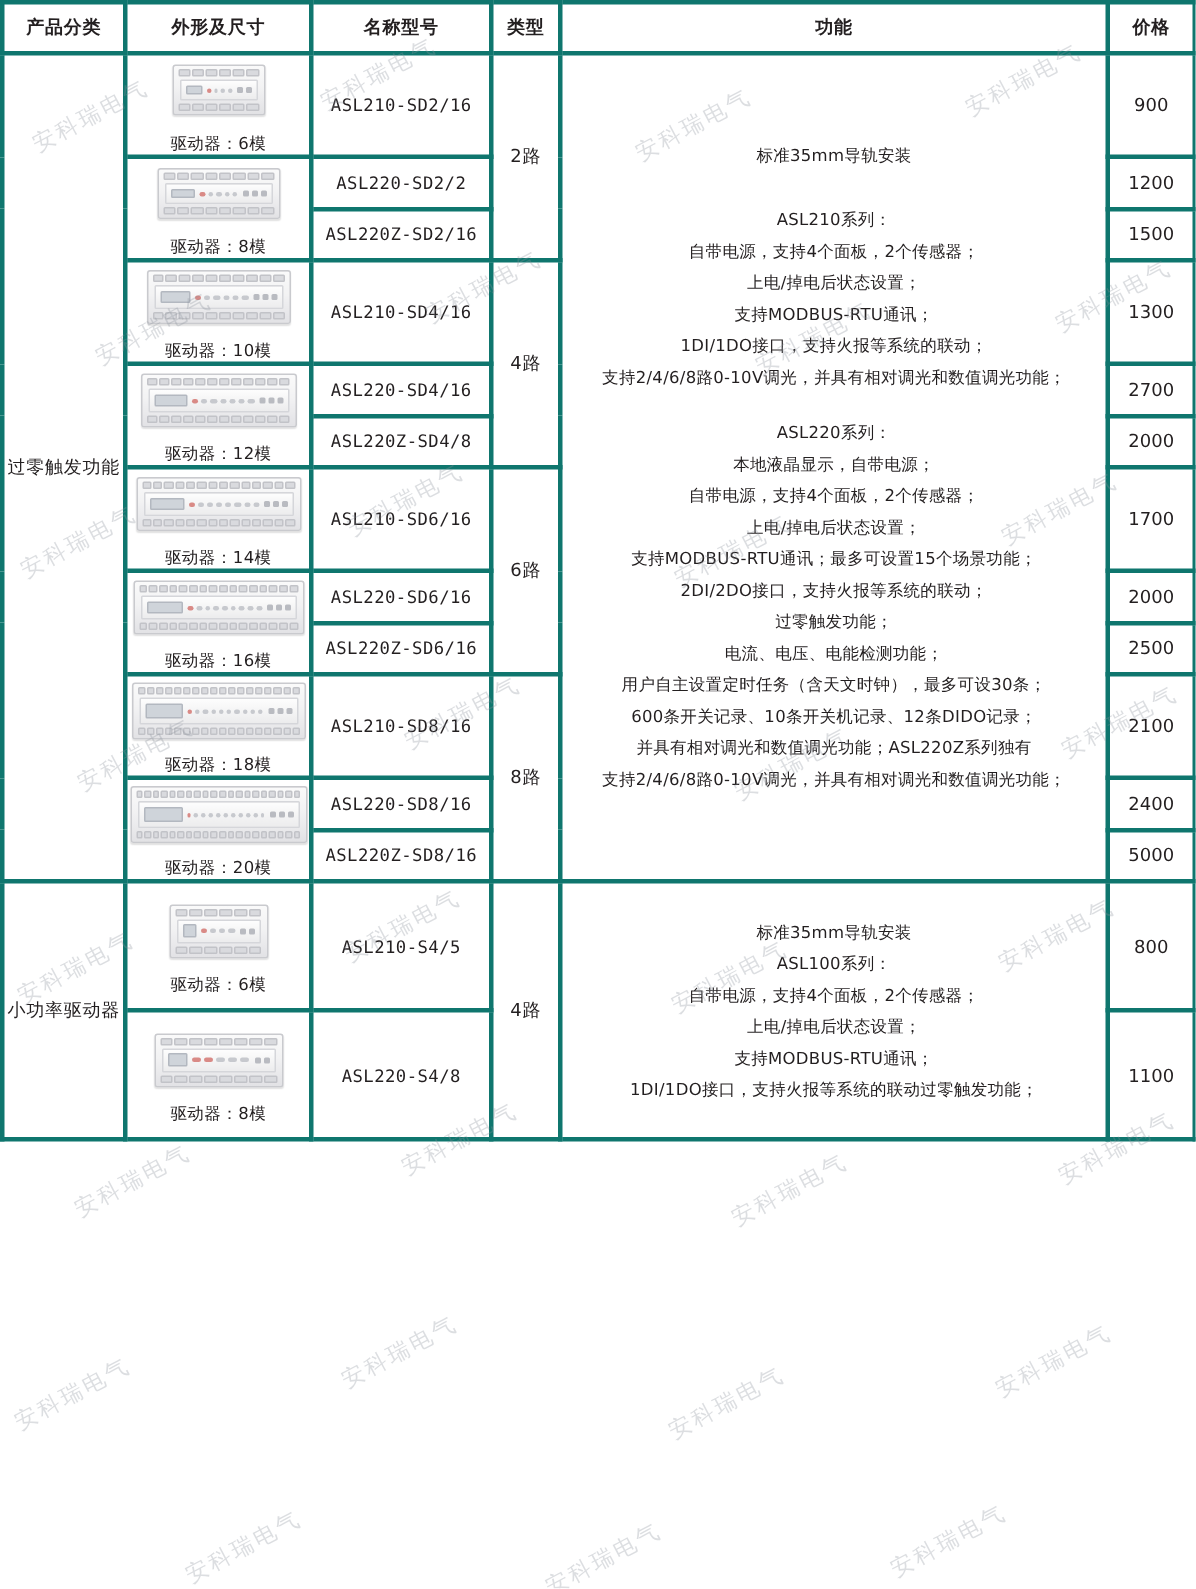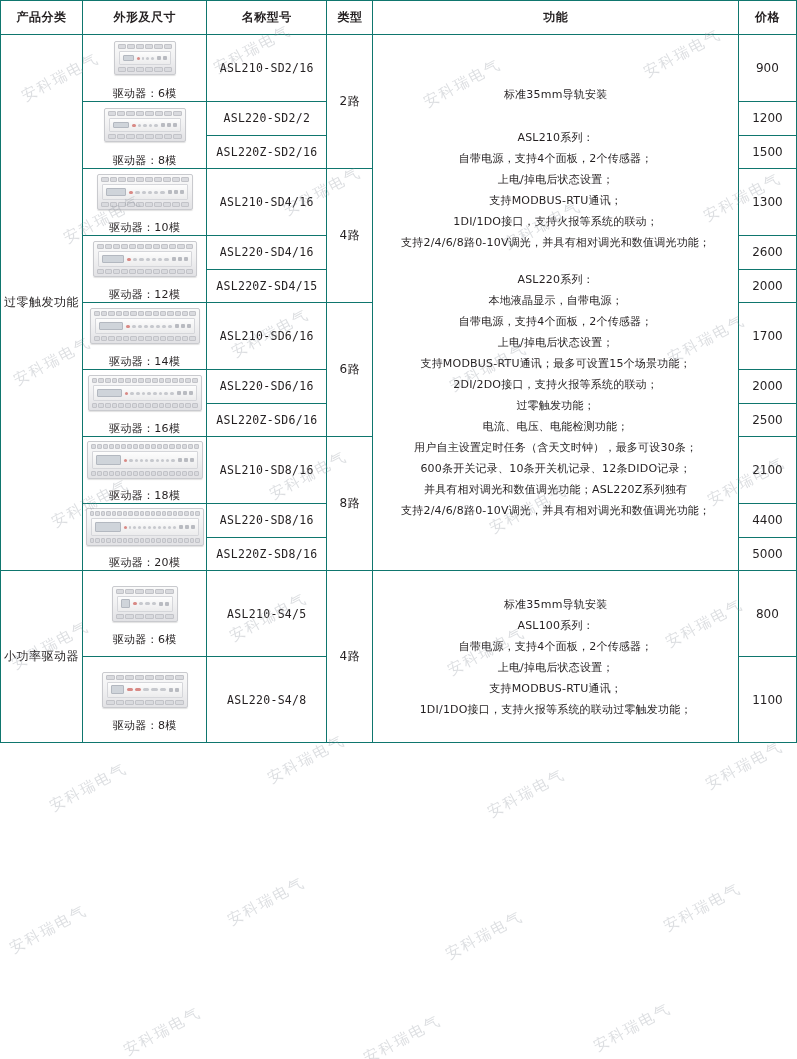--- a/index.html
+++ b/index.html
@@ -15,21 +15,21 @@
     color: #231f20;
     position: relative;
     overflow: hidden;
   }
   table.spec {
     border-collapse: collapse;
     width: 797px;
     table-layout: fixed;
   }
   table.spec td, table.spec th {
-    border: 1px solid #0f766e;
+    border: 3px solid #0f766e;
     padding: 0;
     vertical-align: middle;
     text-align: center;
     background: transparent;
   }
   thead th {
     background: #e6e7ec;
     height: 34px;
     font-weight: bold;
     font-size: 12px;
@@ -432,24 +432,24 @@
                   <i></i>
                   <i></i>
                   <i></i>
                 </div>
             </div>
           </div>
           <div class="caption">驱动器：12模</div>
         </div>
       </td>
       <td class="model">ASL220-SD4/16</td>
-      <td class="price">2600</td>
-    </tr>
-    <tr>
-      <td class="model">ASL220Z-SD4/15</td>
+      <td class="price">2700</td>
+    </tr>
+    <tr>
+      <td class="model">ASL220Z-SD4/8</td>
       <td class="price">2000</td>
     </tr>
 
     <tr>
       <td class="imgcell">
         <div class="prod">
           <div class="devwrap">
             <div class="dev" style="width:110px;height:36px;">
               <div class="toprow">
                   <i></i>
@@ -728,21 +728,21 @@
                   <i></i>
                   <i></i>
                   <i></i>
                 </div>
             </div>
           </div>
           <div class="caption">驱动器：20模</div>
         </div>
       </td>
       <td class="model">ASL220-SD8/16</td>
-      <td class="price">4400</td>
+      <td class="price">2400</td>
     </tr>
     <tr>
       <td class="model">ASL220Z-SD8/16</td>
       <td class="price">5000</td>
     </tr>
 
     <tr>
       <td class="cat" rowspan="2">小功率驱动器</td>
       <td class="imgcell" style="height:86px;">
         <div class="prod">

